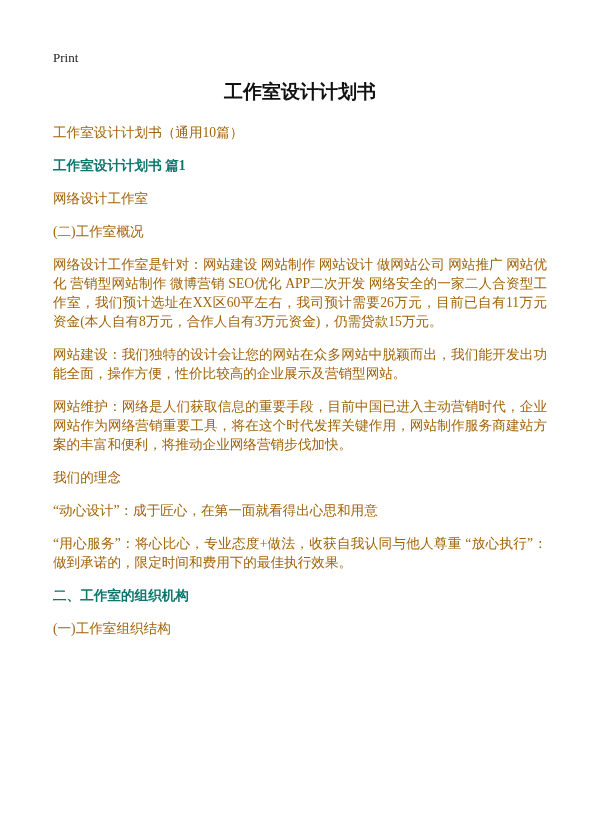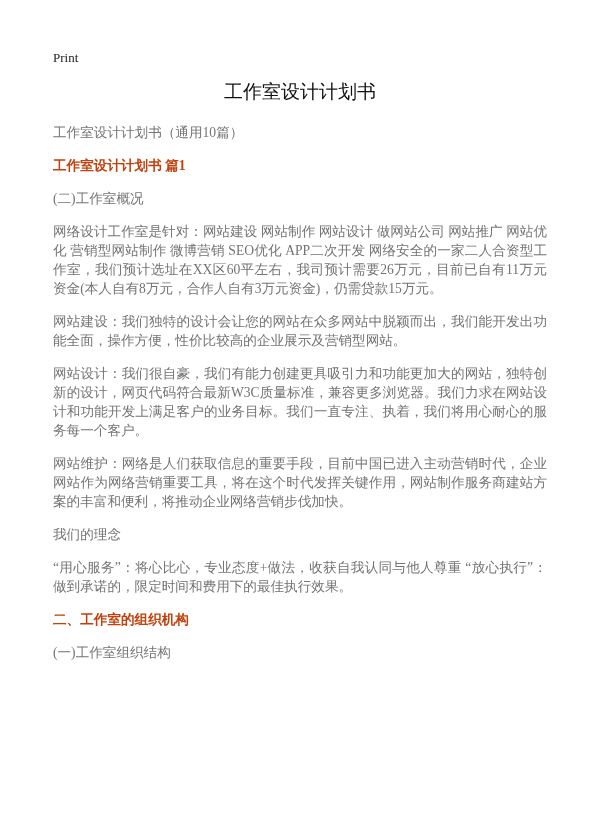--- a/index.html
+++ b/index.html
@@ -27,66 +27,67 @@
     line-height: 15px;
     color: #1c1c1c;
     text-decoration: none;
     margin: 0 0 16px 0;
     cursor: pointer;
     text-align: center;
   }
   h1.doc-title {
     font-size: 19px;
     line-height: 22px;
-    font-weight: normal;
+    font-weight: bold;
     text-align: center;
     margin: 0 0 20px 0;
     color: #111111;
   }
   p.para, h2.heading, p.sub {
     font-size: 13.6px;
     line-height: 19px;
     margin: 14px 0;
     text-align: justify;
     word-break: break-all;
-    color: #737373;
+    color: #a16207;
   }
   h2.heading {
     font-weight: bold;
-    color: #c2410c;
+    color: #0f766e;
   }
 </style>
 </head>
 <body>
 
 <div class="page">
 
   <a class="print-link">Print</a>
 
   <h1 class="doc-title">工作室设计计划书</h1>
 
   <p class="para">工作室设计计划书（通用10篇）</p>
 
   <h2 class="heading">工作室设计计划书 篇1</h2>
 
 
 
+  <p class="para">网络设计工作室</p>
 
   <p class="sub">(二)工作室概况</p>
 
   <p class="para">网络设计工作室是针对：网站建设 网站制作 网站设计 做网站公司 网站推广 网站优化 营销型网站制作 微博营销 SEO优化 APP二次开发 网络安全的一家二人合资型工作室，我们预计选址在XX区60平左右，我司预计需要26万元，目前已自有11万元资金(本人自有8万元，合作人自有3万元资金)，仍需贷款15万元。</p>
 
   <p class="para">网站建设：我们独特的设计会让您的网站在众多网站中脱颖而出，我们能开发出功能全面，操作方便，性价比较高的企业展示及营销型网站。</p>
 
-  <p class="para">网站设计：我们很自豪，我们有能力创建更具吸引力和功能更加大的网站，独特创新的设计，网页代码符合最新W3C质量标准，兼容更多浏览器。我们力求在网站设计和功能开发上满足客户的业务目标。我们一直专注、执着，我们将用心耐心的服务每一个客户。</p>
 
   <p class="para">网站维护：网络是人们获取信息的重要手段，目前中国已进入主动营销时代，企业网站作为网络营销重要工具，将在这个时代发挥关键作用，网站制作服务商建站方案的丰富和便利，将推动企业网络营销步伐加快。</p>
 
   <p class="para">我们的理念</p>
 
+  <p class="para">“动心设计”：成于匠心，在第一面就看得出心思和用意</p>
 
   <p class="para">“用心服务”：将心比心，专业态度+做法，收获自我认同与他人尊重 “放心执行”：做到承诺的，限定时间和费用下的最佳执行效果。</p>
 
   <h2 class="heading">二、工作室的组织机构</h2>
 
   <p class="sub">(一)工作室组织结构</p>
 
 </div>
 
 </body></html>

